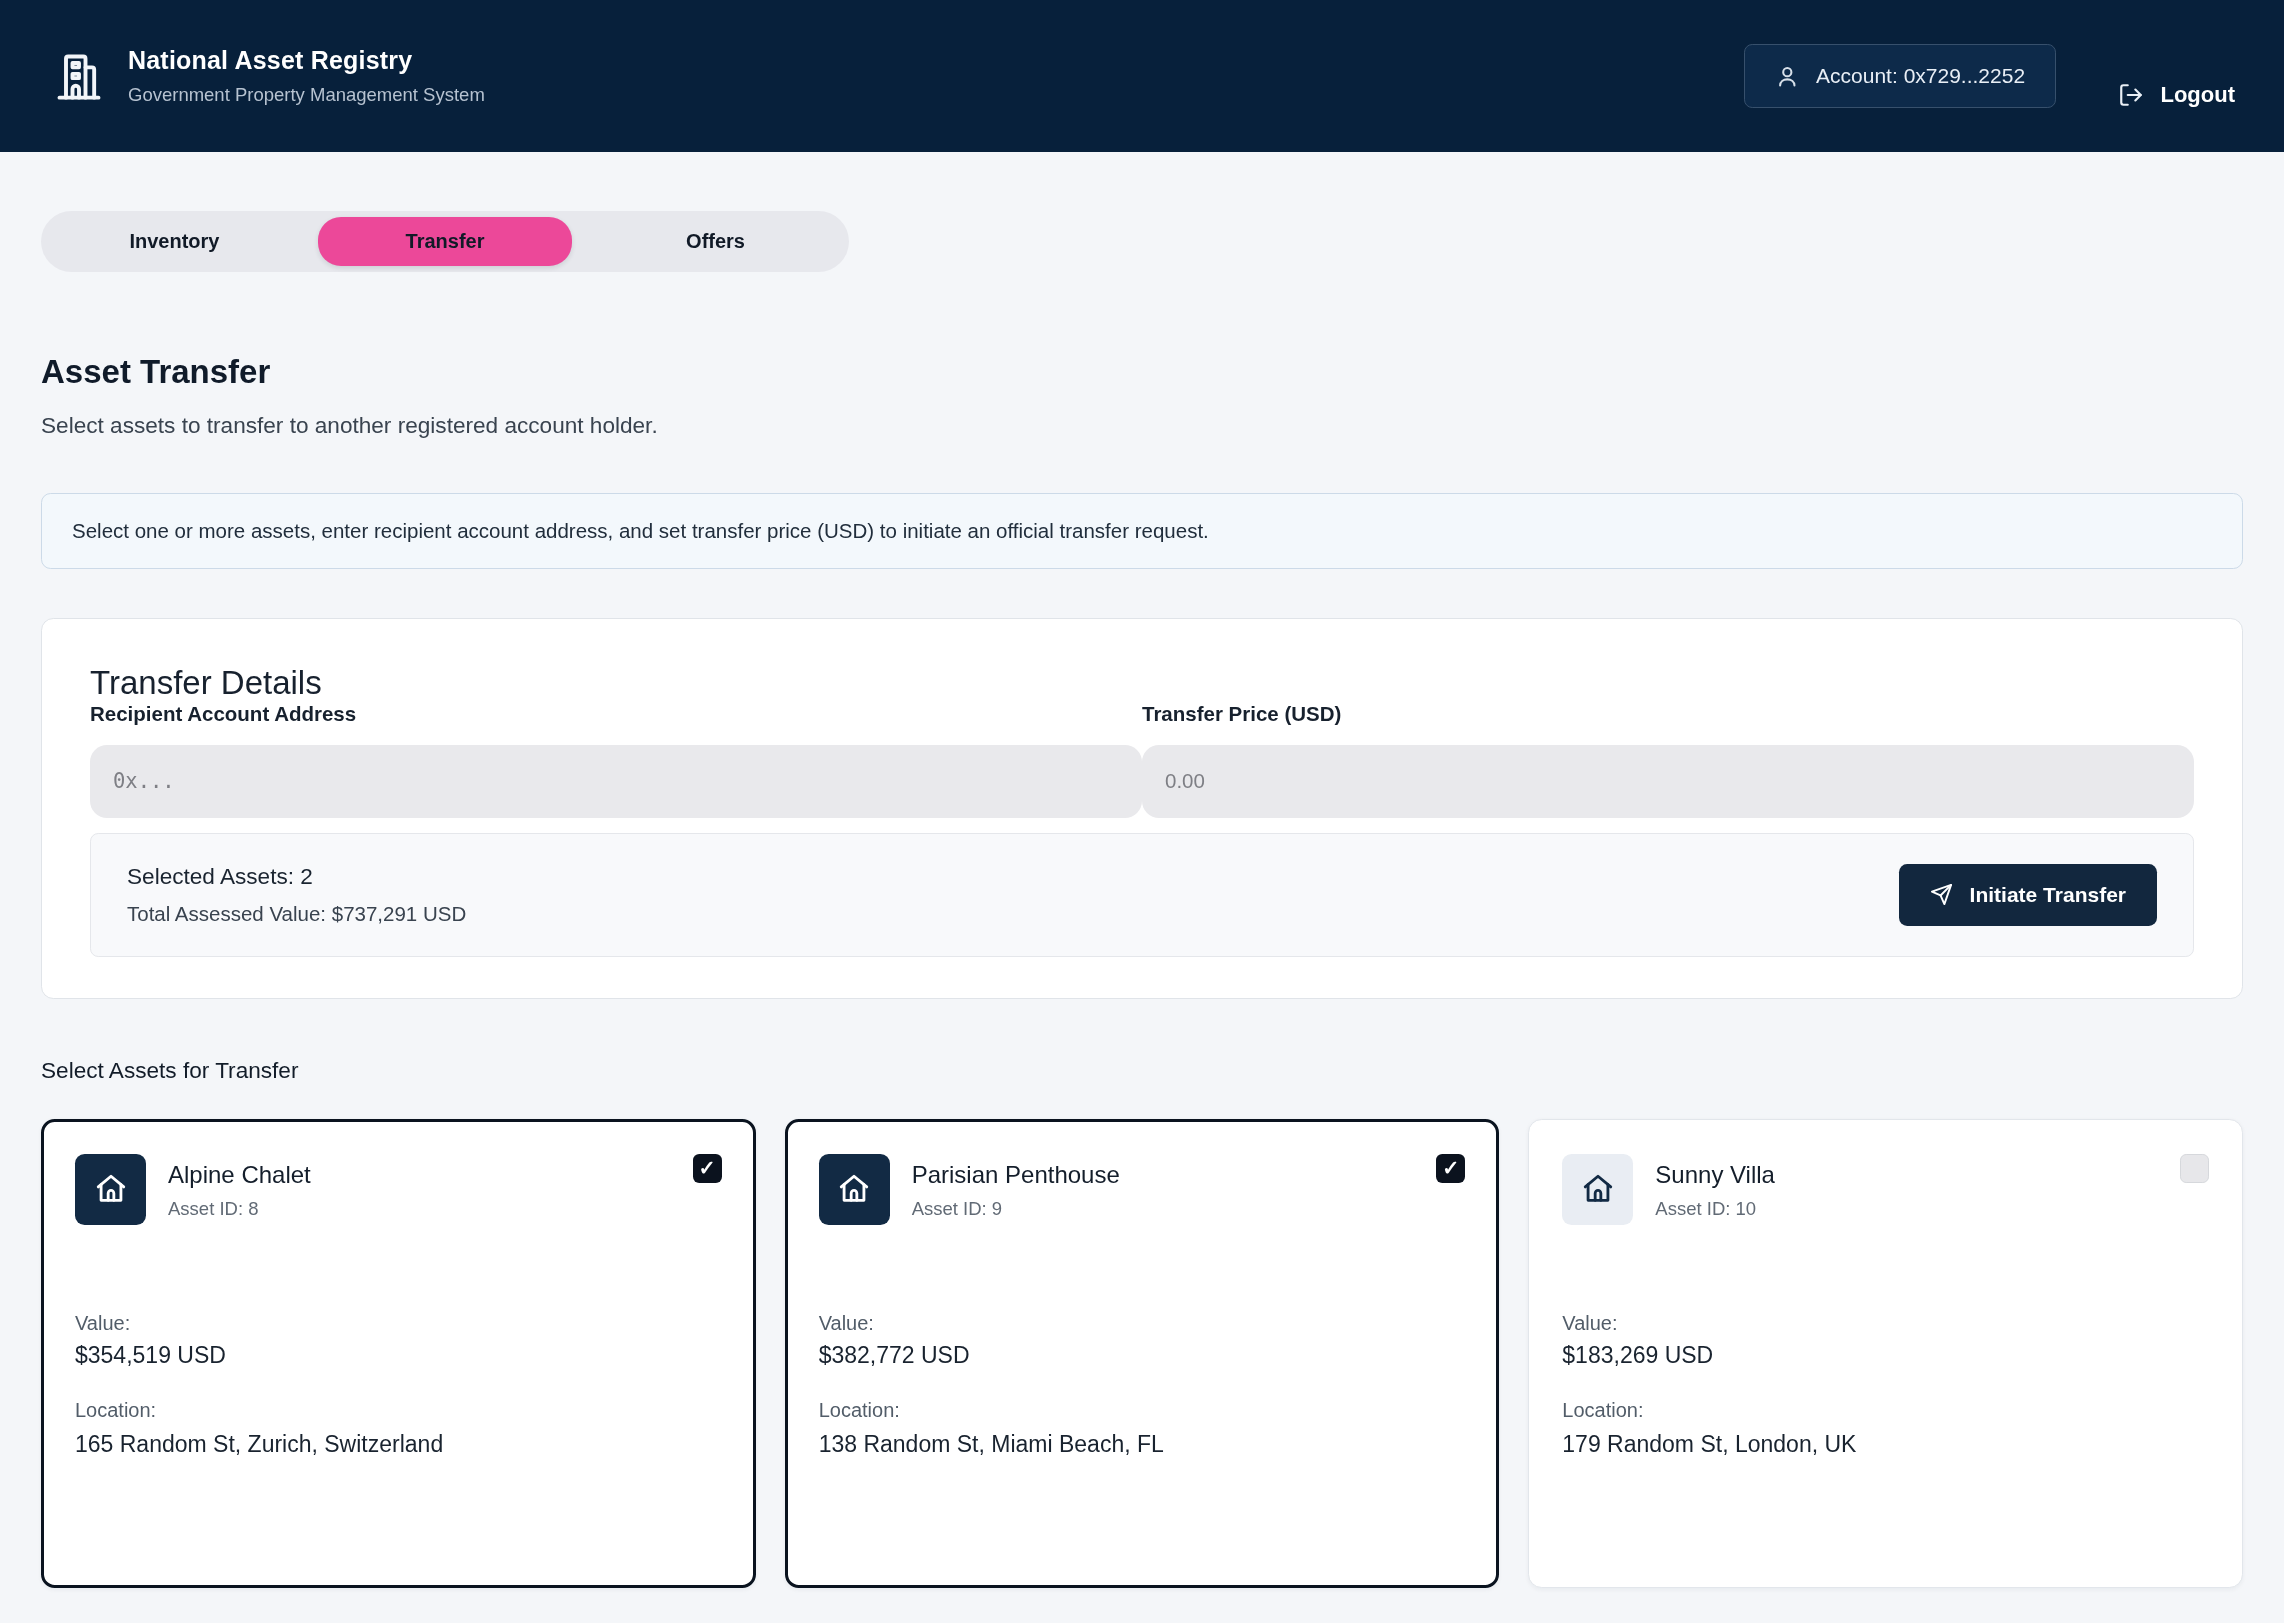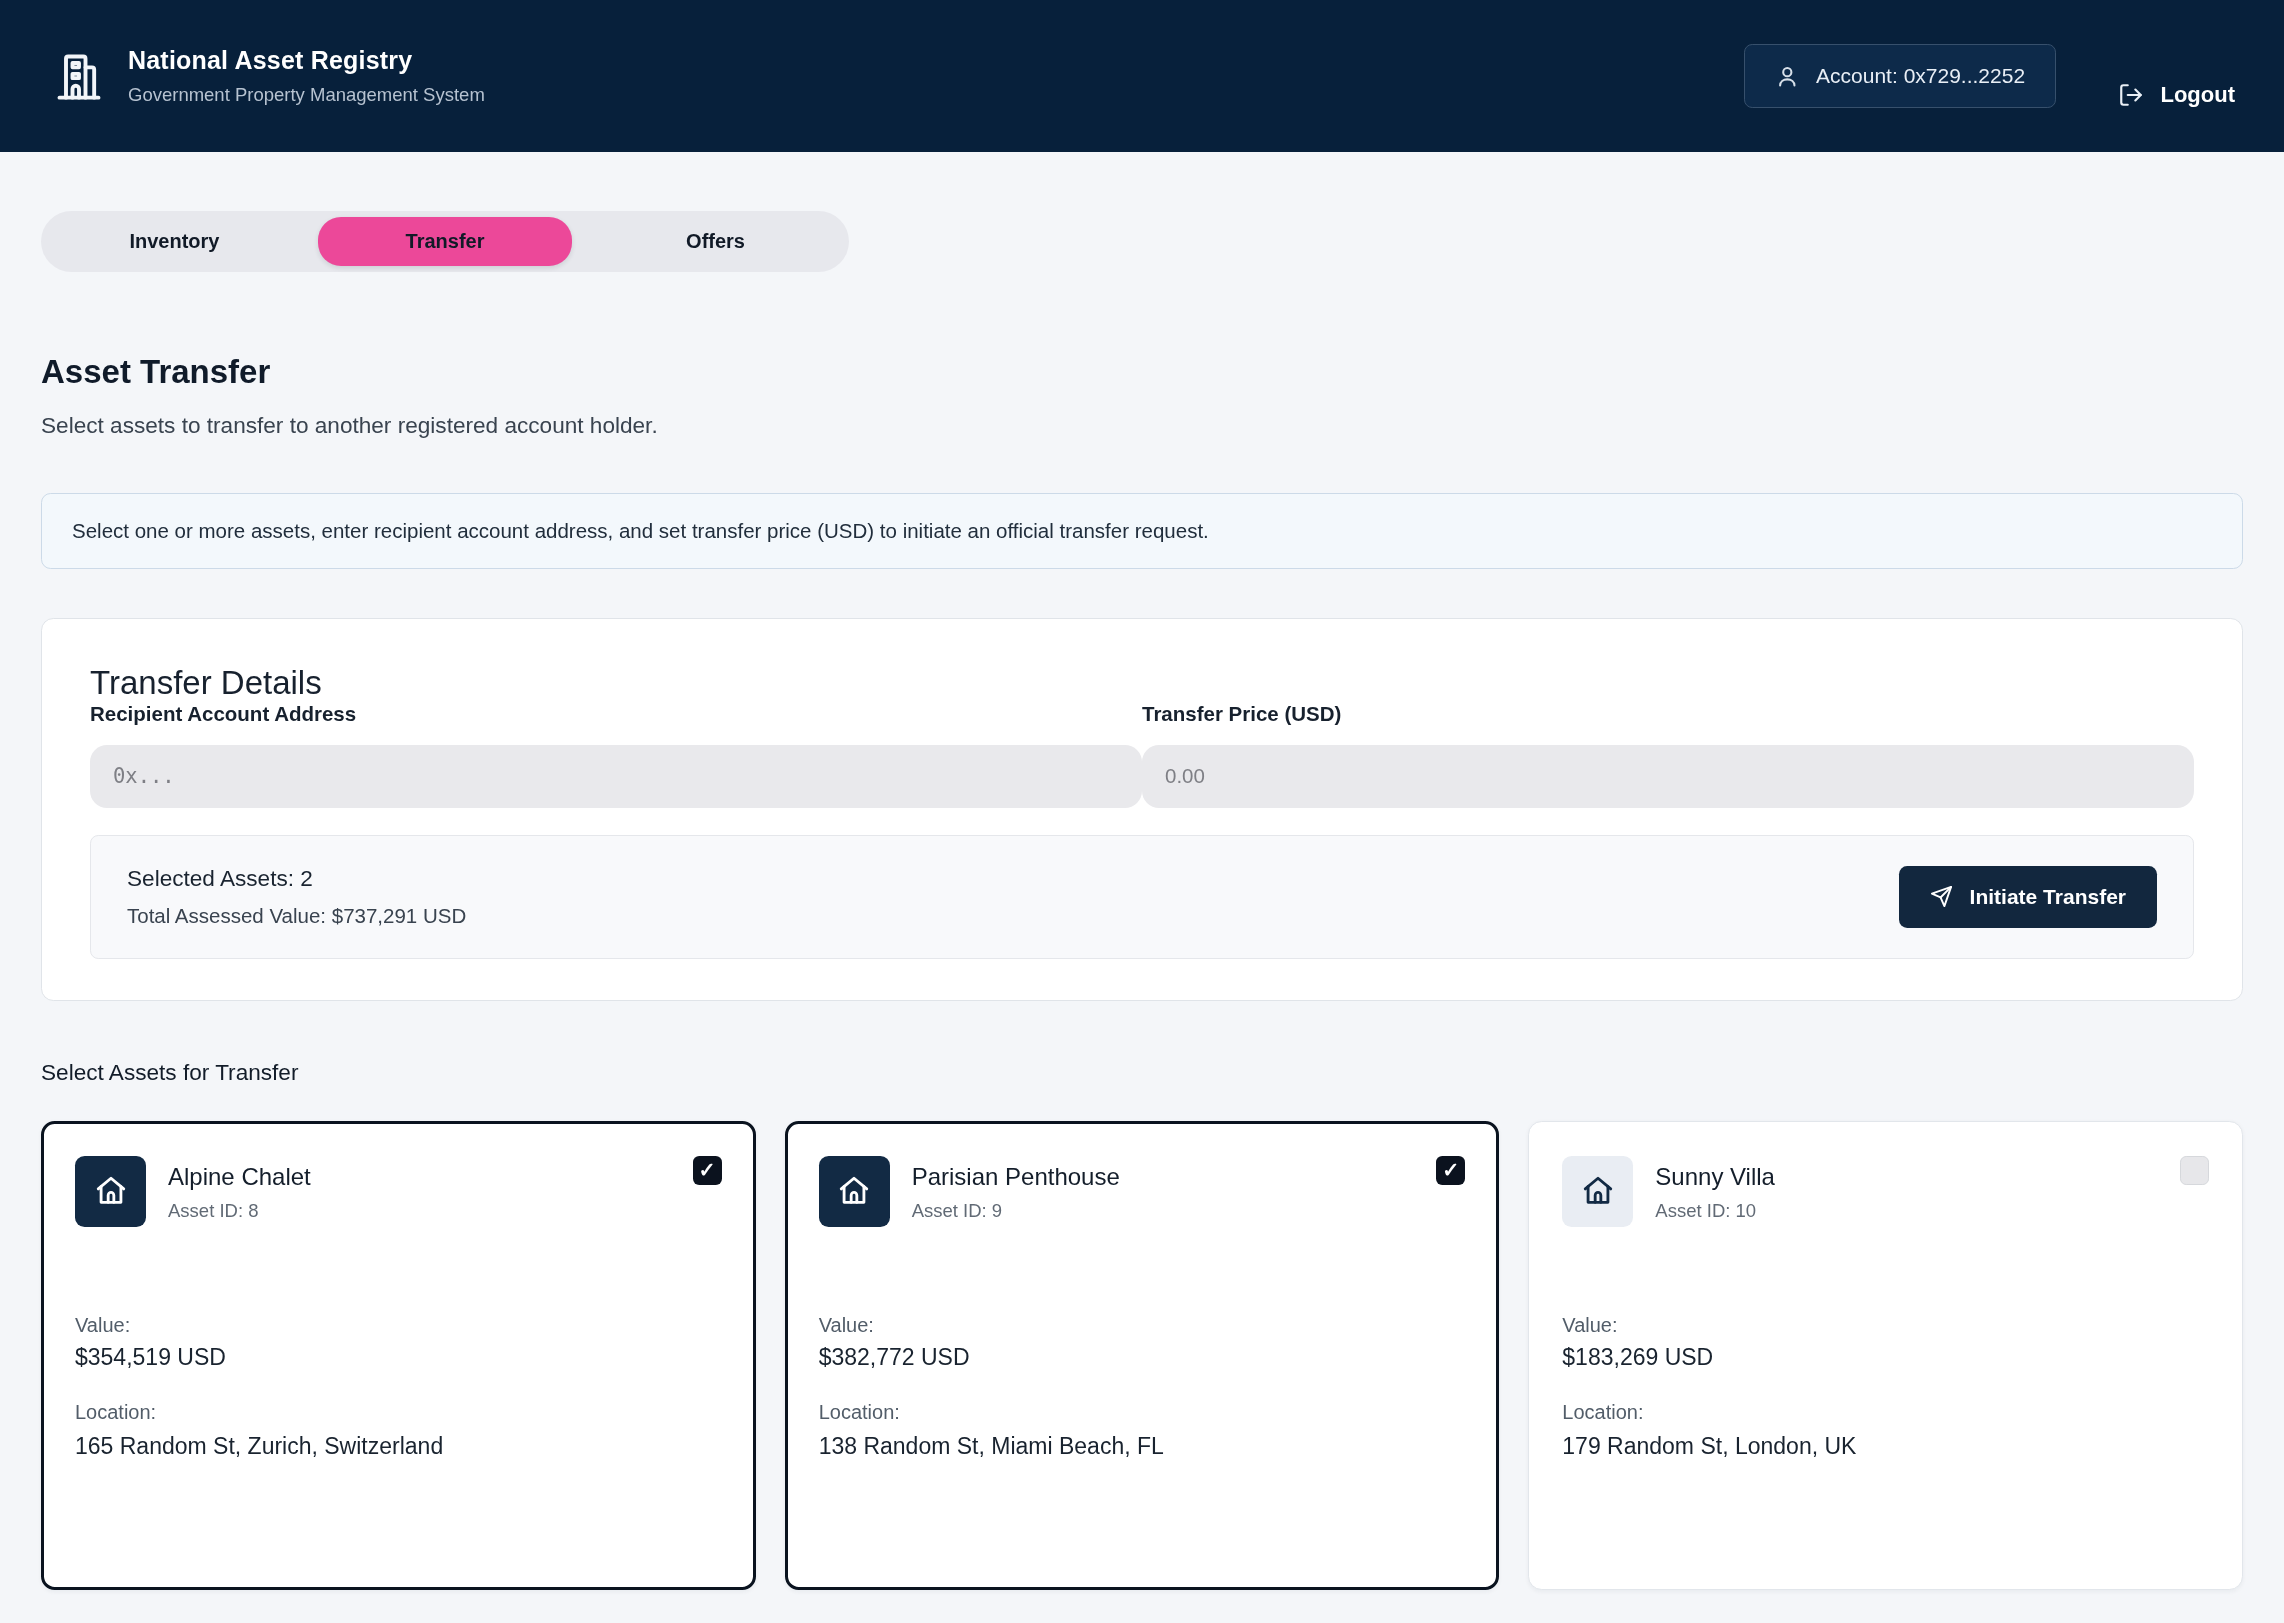--- a/index.html
+++ b/index.html
@@ -96,34 +96,34 @@
     border-radius: 12.3px;
     padding: 45px 48px 41px 48px;
   }
   .details-heading { font-size: 33px; font-weight: 500; color: #17212e; }
   .form-grid {
     display: grid;
     grid-template-columns: 1fr 1fr;
   }
   .field-label { font-size: 20.5px; font-weight: 700; color: #17212e; margin-bottom: 19px; }
   .text-input {
-    width: 100%; height: 63px;
+    width: 100%; height: 73px;
     background: #e9e9ec;
     border: none;
     border-radius: 17px;
     padding: 0 23px;
     font-size: 20.5px;
     color: #1a2430;
     font-family: "Liberation Sans", sans-serif;
   }
   .text-input::placeholder { color: #7e7f85; opacity: 1; }
   .mono::placeholder, .mono { font-family: "DejaVu Sans Mono", monospace; }
 
   .summary-bar {
-    margin-top: 27px;
+    margin-top: 15px;
     background: #f8f9fb;
     border: 1.4px solid #e5e7eb;
     border-radius: 8.2px;
     padding: 30px 36px;
     display: flex;
     align-items: center;
     justify-content: space-between;
   }
   .summary-line1 { font-size: 22.6px; font-weight: 500; color: #1a2430; }
   .summary-line2 { font-size: 20.5px; color: #39434f; margin-top: 12.3px; }

